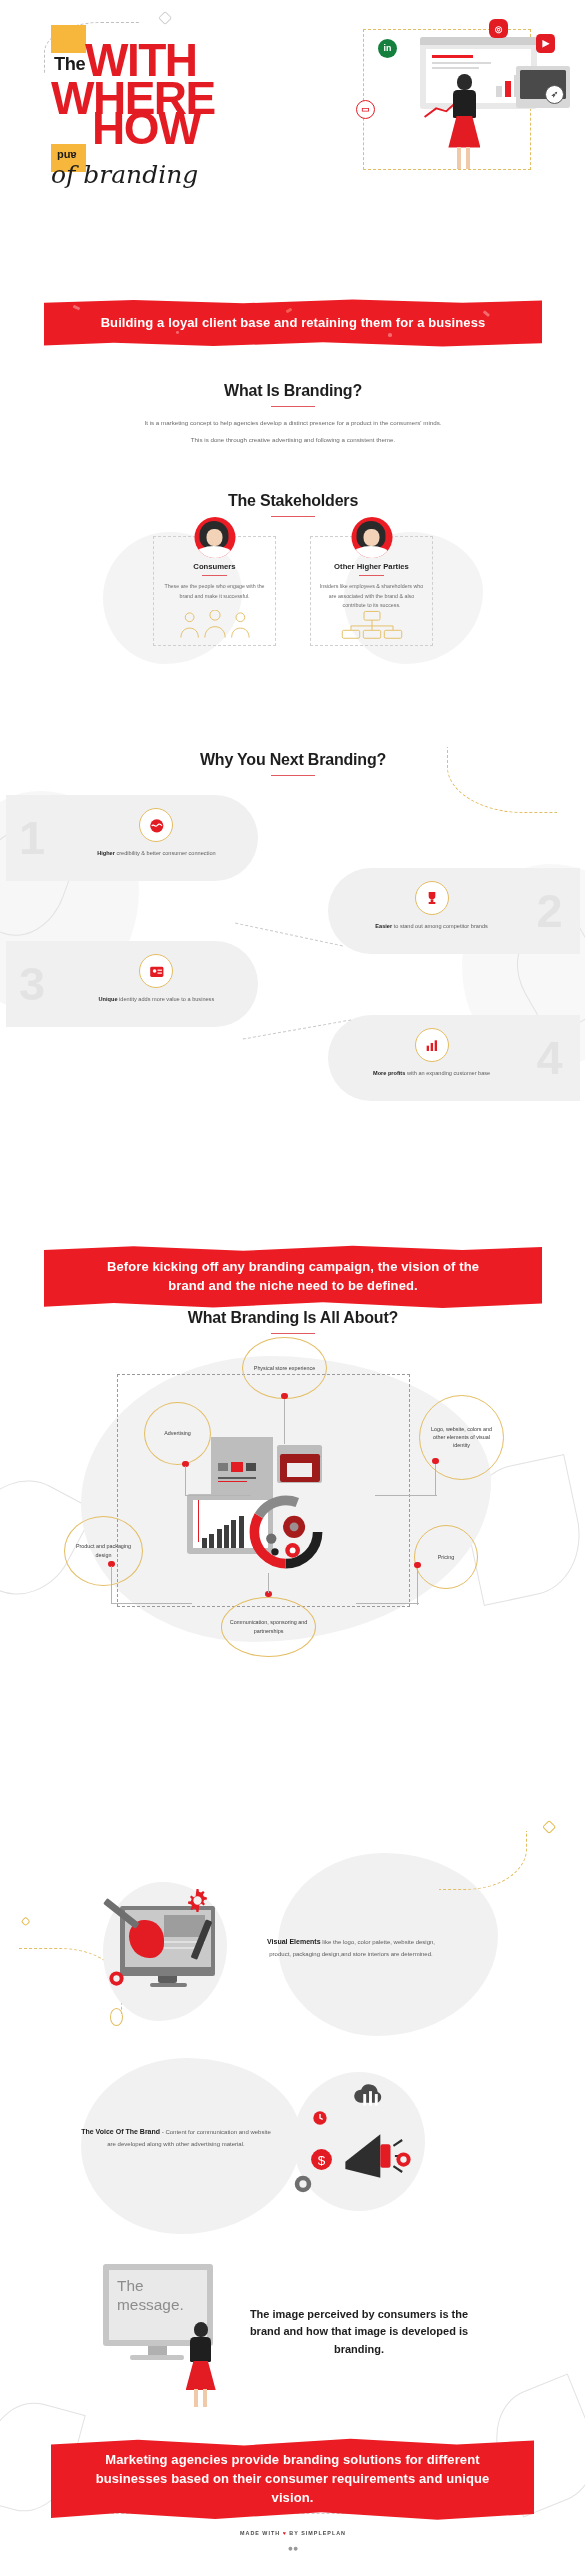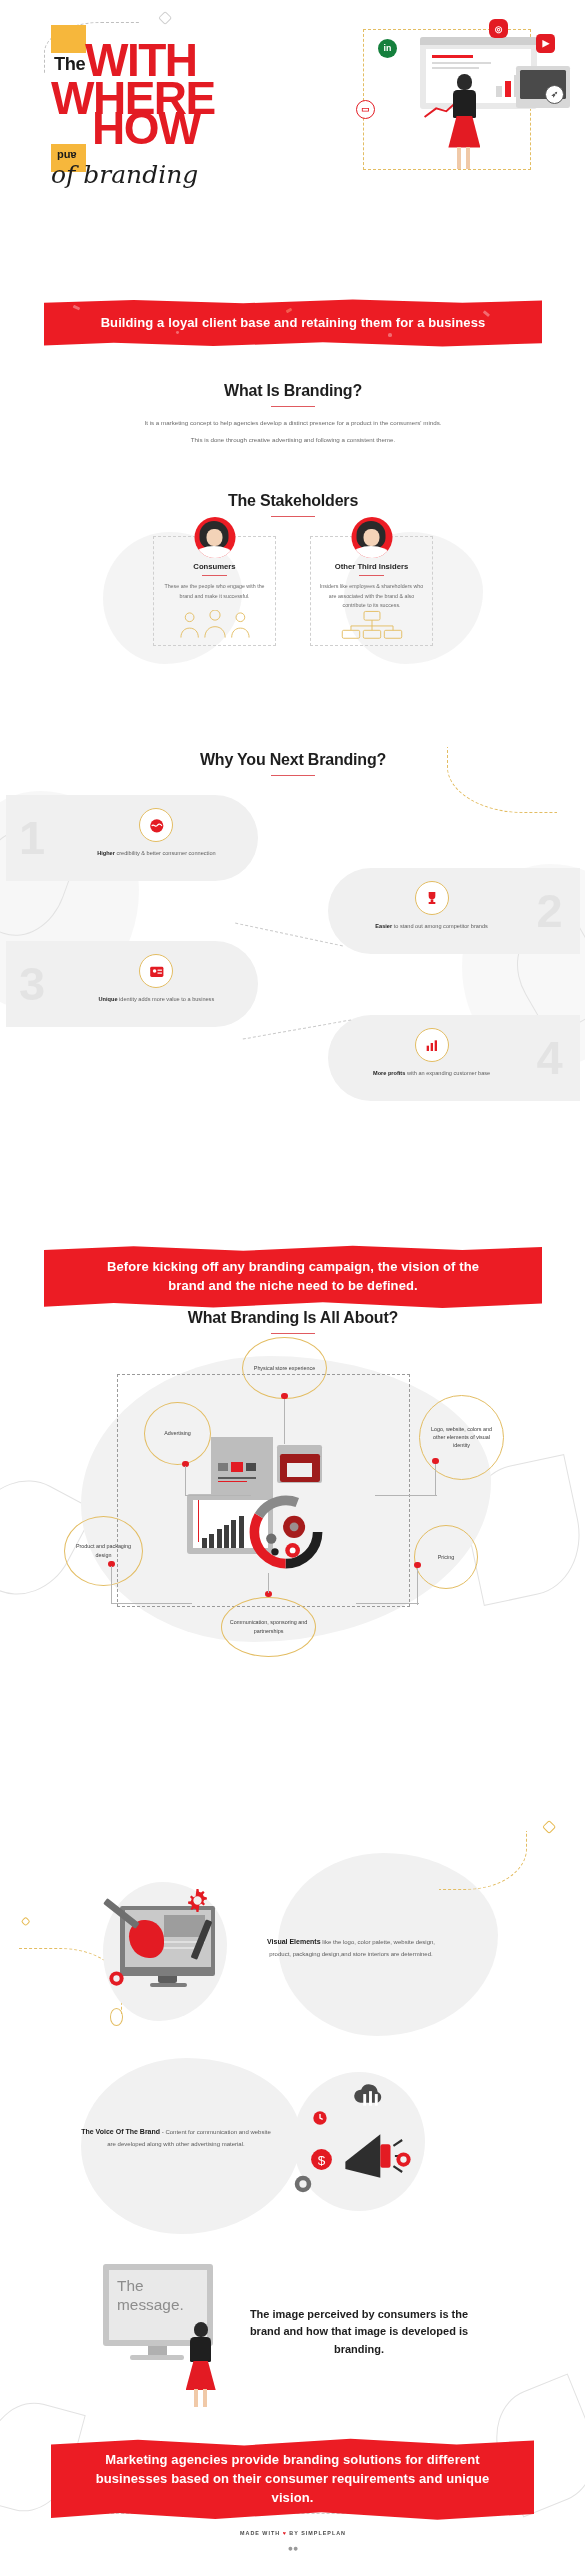--- a/index.html
+++ b/index.html
@@ -248,21 +248,21 @@
           </g>
         </svg>
       </div>
 
       <div class="stake-card">
         <div class="avatar">
           <div class="hair"></div>
             <div class="face"></div>
             <div class="shoulder"></div>
         </div>
-        <div class="stake-name">Other Third Insiders</div>
+        <div class="stake-name">Other Higher Parties</div>
         <div class="stake-rule"></div>
         <div class="stake-desc">Insiders like employees &amp; shareholders who are associated with the brand &amp; also contribute to its success.</div>
         <svg class="stake-ico" width="81" height="29" viewBox="0 0 110 40">
           <g fill="none" stroke="#e3bd63" stroke-width="1.3">
             <rect x="44" y="2" width="22" height="12" rx="2"></rect>
             <path d="M55 14v8M26 22h58M26 22v6M55 22v6M84 22v6"></path>
             <rect x="14" y="28" width="24" height="11" rx="2"></rect>
             <rect x="43" y="28" width="24" height="11" rx="2"></rect>
             <rect x="72" y="28" width="24" height="11" rx="2"></rect>
           </g>

